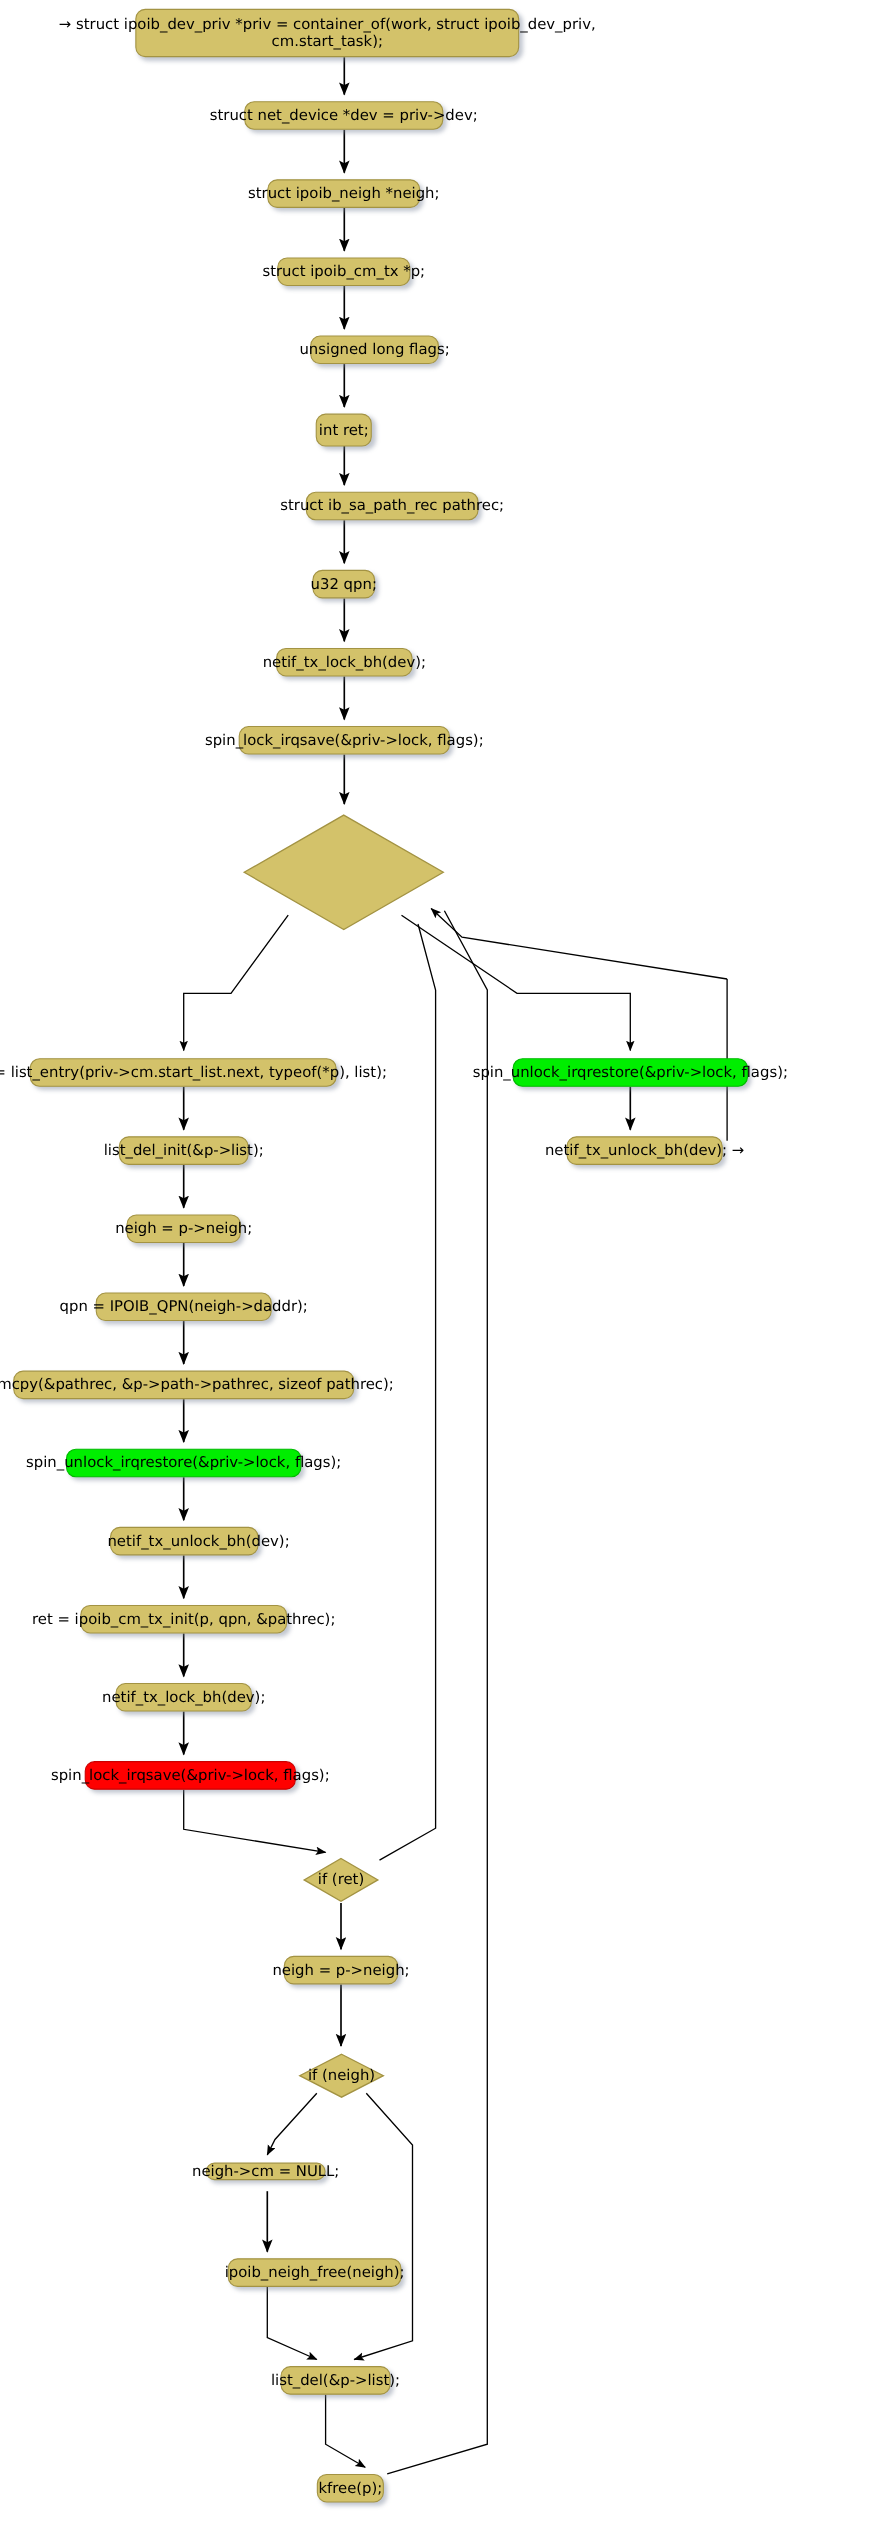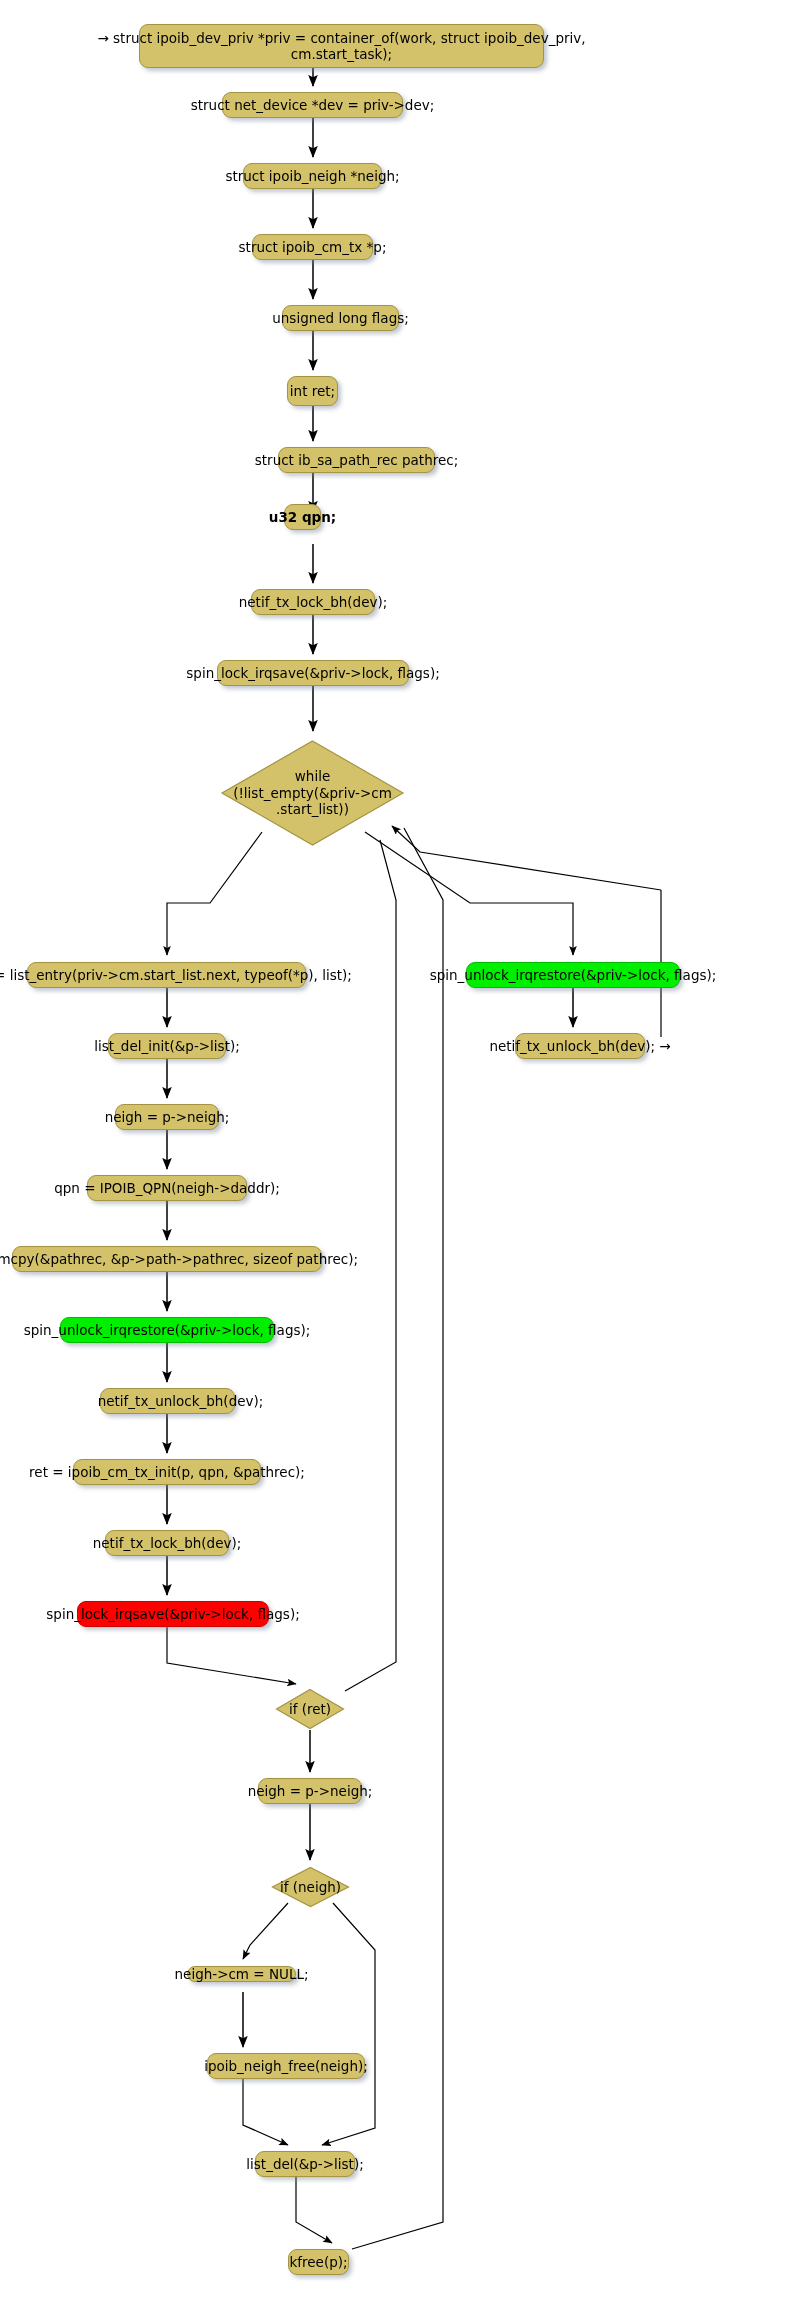--- a/index.html
+++ b/index.html
@@ -127,21 +127,21 @@
     <path d="M 333 1903 L 375 1950 L 375 2128 L 322 2145" stroke="#000" stroke-width="1.2" fill="none" marker-end="url(#arrowhead)"></path>
 
     <path d="M 243 1992 L 243 2047" stroke="#000" stroke-width="1.5" fill="none" marker-end="url(#arrowhead)"></path>
     <path d="M 243 2079 L 243 2125 L 288 2145" stroke="#000" stroke-width="1.2" fill="none" marker-end="url(#arrowhead)"></path>
 
     <path d="M 296 2177 L 296 2222 L 332 2243" stroke="#000" stroke-width="1.2" fill="none" marker-end="url(#arrowhead)"></path>
 
     <path d="M 352 2249 L 443 2222 L 443 900 L 404 828" stroke="#000" stroke-width="1.2" fill="none"></path>
   </svg>
 
-  <div class="node proc" style="left:139px; top:8px; width:405px; height:44px;margin-top:16px;">
+  <div class="node proc" style="left:123px; top:8px; width:349px; height:44px;">
     <span>→ struct ipoib_dev_priv *priv = container_of(work, struct ipoib_dev_priv,
 cm.start_task);</span>
   </div>
 
   <div class="node proc" style="left:222px; top:92px; width:181px; height:26px;">
     <span>struct net_device *dev = priv-&gt;dev;</span>
   </div>
 
   <div class="node proc" style="left:243px; top:163px; width:139px; height:26px;">
     <span>struct ipoib_neigh *neigh;</span>
@@ -156,39 +156,36 @@
   </div>
 
   <div class="node proc" style="left:287px; top:376px; width:51px; height:30px;">
     <span>int ret;</span>
   </div>
 
   <div class="node proc" style="left:234px; top:447px; width:157px; height:26px;margin-left:44px;">
     <span>struct ib_sa_path_rec pathrec;</span>
   </div>
 
-  <div class="node proc" style="left:284px; top:504px; width:37px; height:26px;font-weight:bold;">
+  <div class="node proc" style="left:284px; top:518px; width:57px; height:26px;">
     <span>u32 qpn;</span>
   </div>
 
   <div class="node proc" style="left:251px; top:589px; width:124px; height:26px;">
     <span>netif_tx_lock_bh(dev);</span>
   </div>
 
   <div class="node proc" style="left:217px; top:660px; width:192px; height:26px;">
     <span>spin_lock_irqsave(&amp;priv-&gt;lock, flags);</span>
   </div>
 
   <div class="node diamond" style="left:219px; top:738px; width:187px; height:110px;">
     <svg class="dshape" viewBox="0 0 187 110" preserveAspectRatio="none">
       <polygon points="93.5,3 184,55 93.5,107 3,55" fill="#D3C26A" stroke="#A39343" stroke-width="1.2"></polygon>
     </svg>
-    <span class="dlabel">while
-(!list_empty(&amp;priv-&gt;cm
-.start_list))</span>
   </div>
 
   <div class="node proc" style="left:27px; top:962px; width:279px; height:26px;">
     <span>p = list_entry(priv-&gt;cm.start_list.next, typeof(*p), list);</span>
   </div>
 
   <div class="node proc" style="left:108px; top:1033px; width:118px; height:26px;">
     <span>list_del_init(&amp;p-&gt;list);</span>
   </div>
 
@@ -255,17 +252,17 @@
   </div>
 
   <div class="node proc" style="left:288px; top:2249px; width:61px; height:26px;">
     <span>kfree(p);</span>
   </div>
 
   <div class="node proc green" style="left:466px; top:962px; width:214px; height:26px;">
     <span>spin_unlock_irqrestore(&amp;priv-&gt;lock, flags);</span>
   </div>
 
-  <div class="node proc" style="left:515px; top:1033px; width:130px; height:26px;">
+  <div class="node proc" style="left:515px; top:1033px; width:142px; height:26px;">
     <span>netif_tx_unlock_bh(dev); →</span>
   </div>
 
 </div>
 
 </body></html>

